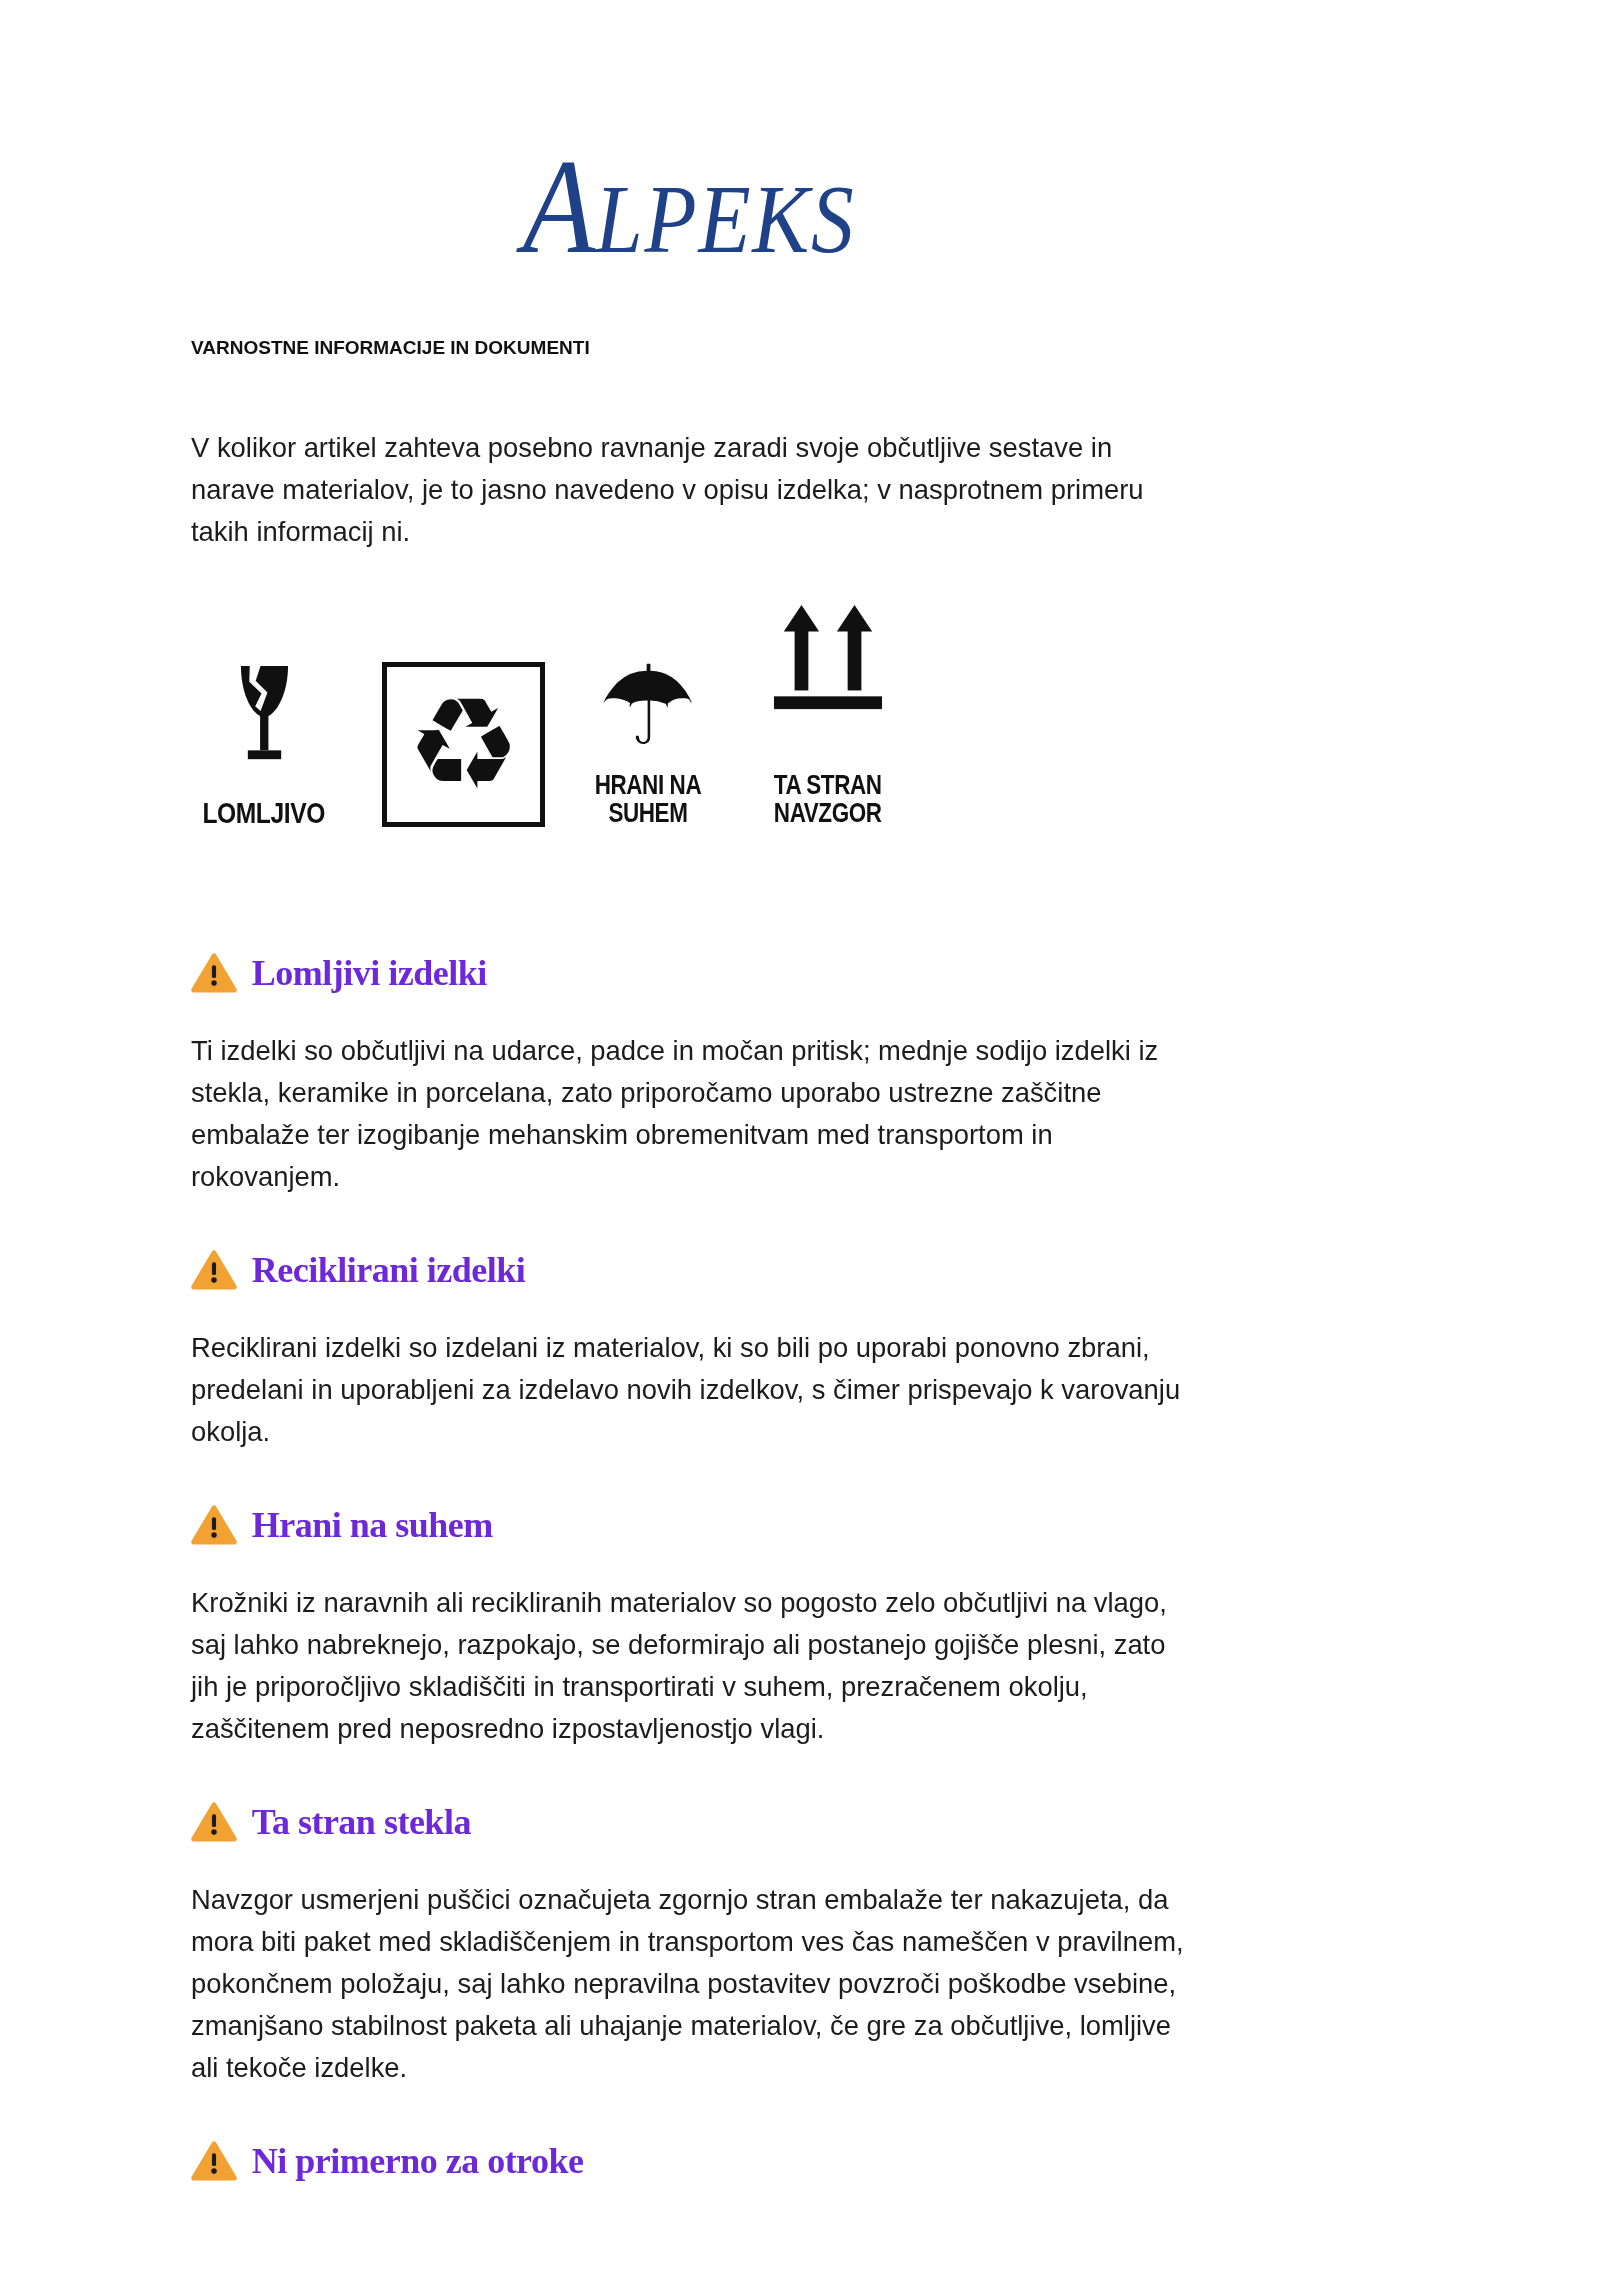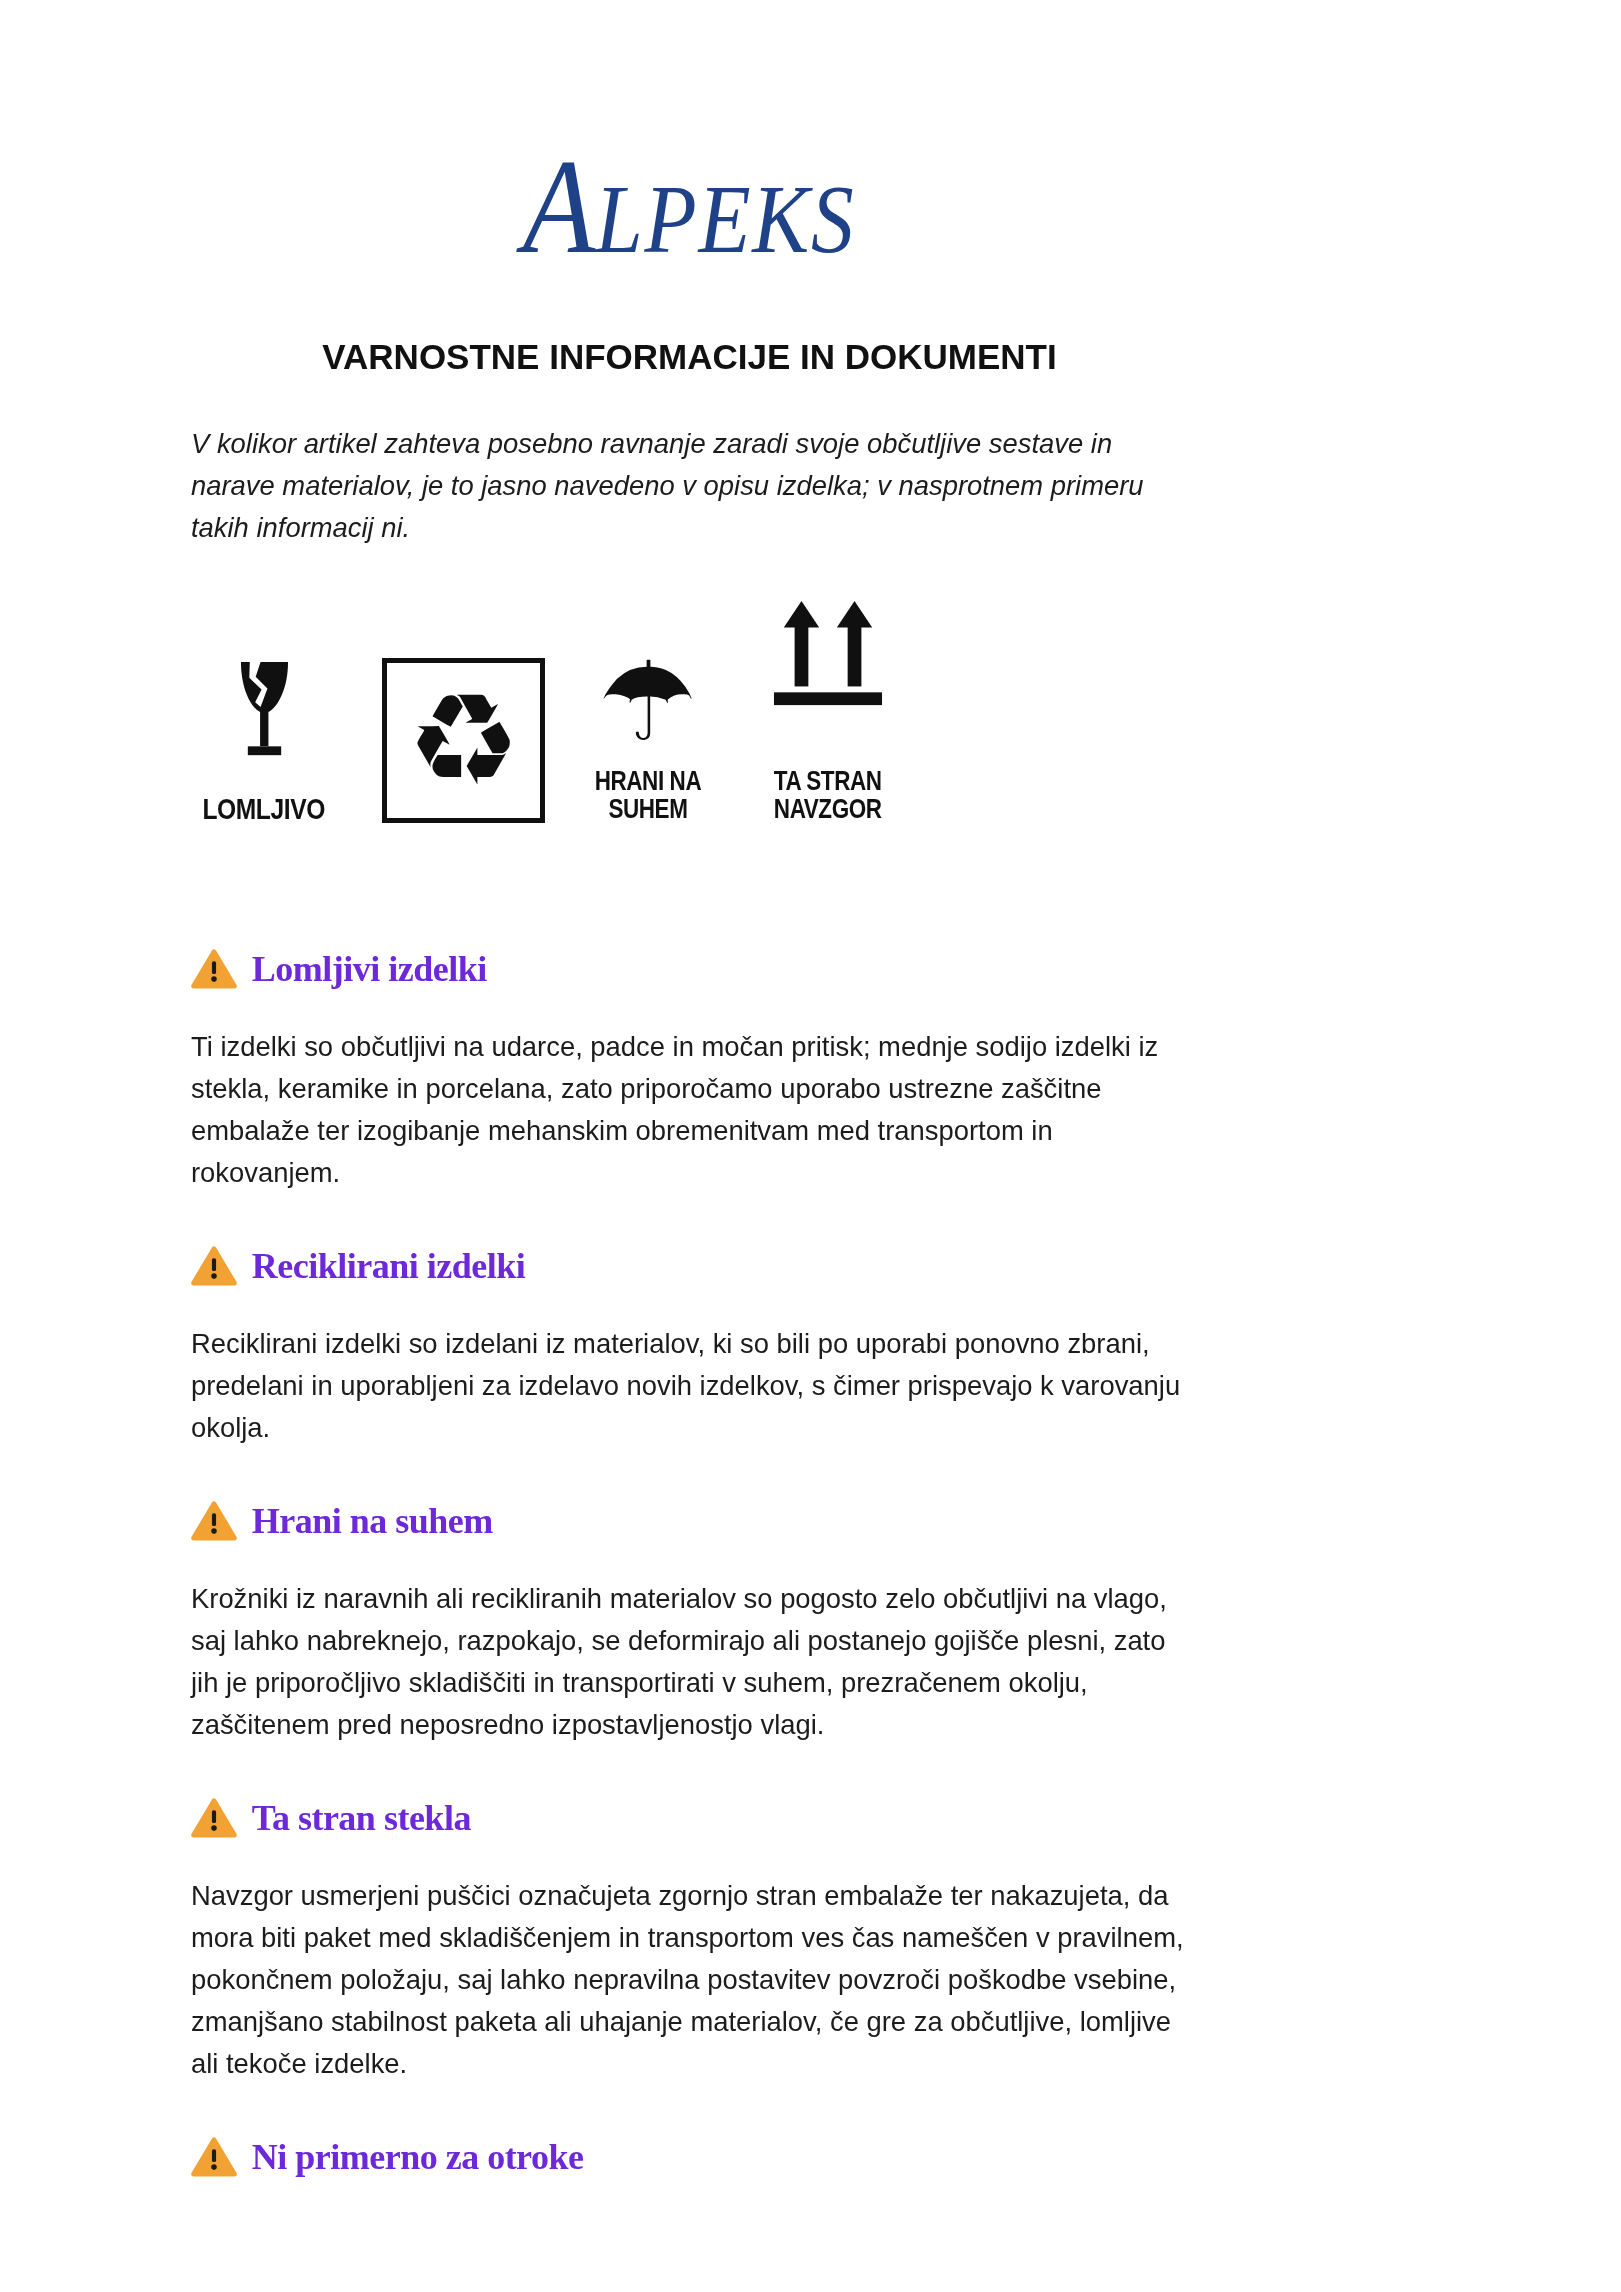--- a/index.html
+++ b/index.html
@@ -19,28 +19,28 @@
   .logo-a{
     font-family:"Liberation Serif",serif;font-style:italic;
     font-size:135px;color:#1e4188;
   }
   .logo-rest{
     font-family:"Liberation Serif",serif;font-style:italic;
     font-size:97px;color:#1e4188;letter-spacing:2px;
   }
   
   .doc-title{
-    margin:29px 0 0 0;text-align:center;
-    font-size:35px;font-weight:700;color:#111;
+    margin:29px 0 0 0;
+    font-size:19px;font-weight:700;color:#111;
   }
   
   .body-par{
     margin:0;font-size:27.4px;line-height:42px;color:#1c1c1c;
   }
-  .intro{margin-top:46px;font-style:italic;}
+  .intro{margin-top:68px;}
   
   .symbols{
     margin-top:102px;
     display:flex;align-items:flex-end;
     height:172px;
   }
   .symbol{display:flex;flex-direction:column;align-items:center;}
   .symbol-label{
     font-weight:700;color:#111;text-align:center;
     font-size:27.4px;line-height:28px;letter-spacing:-0.5px;

